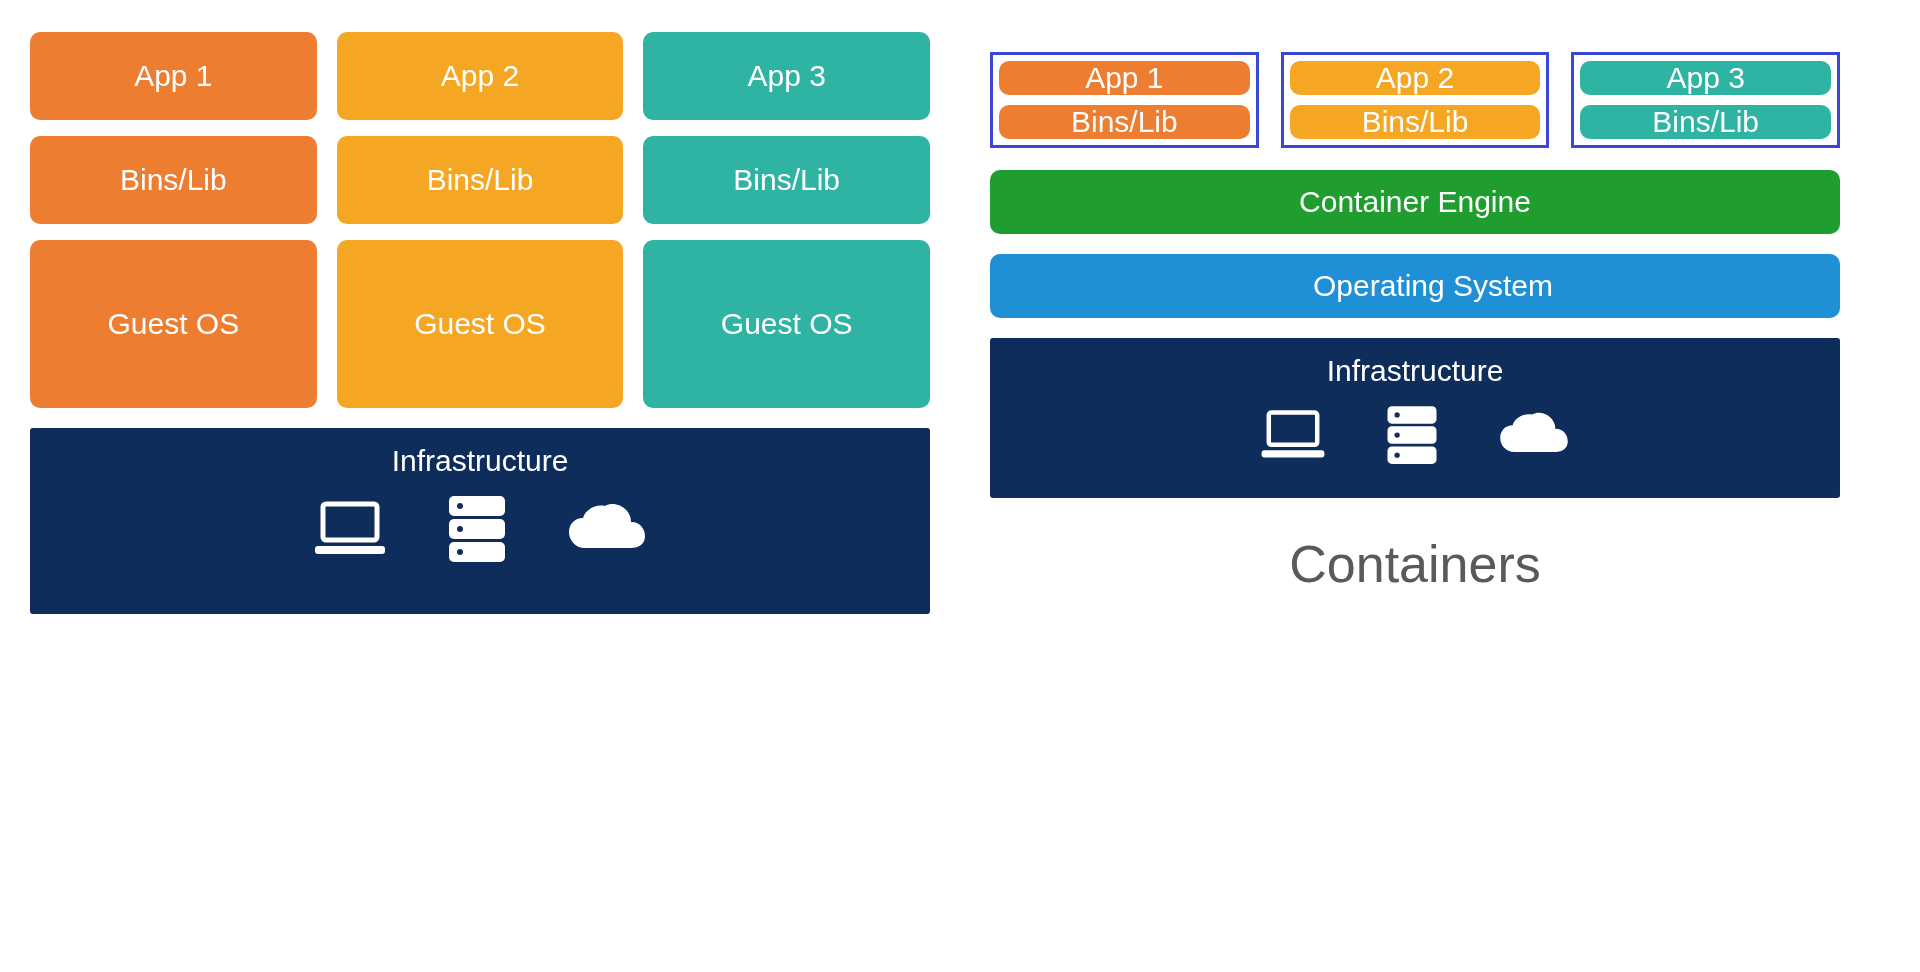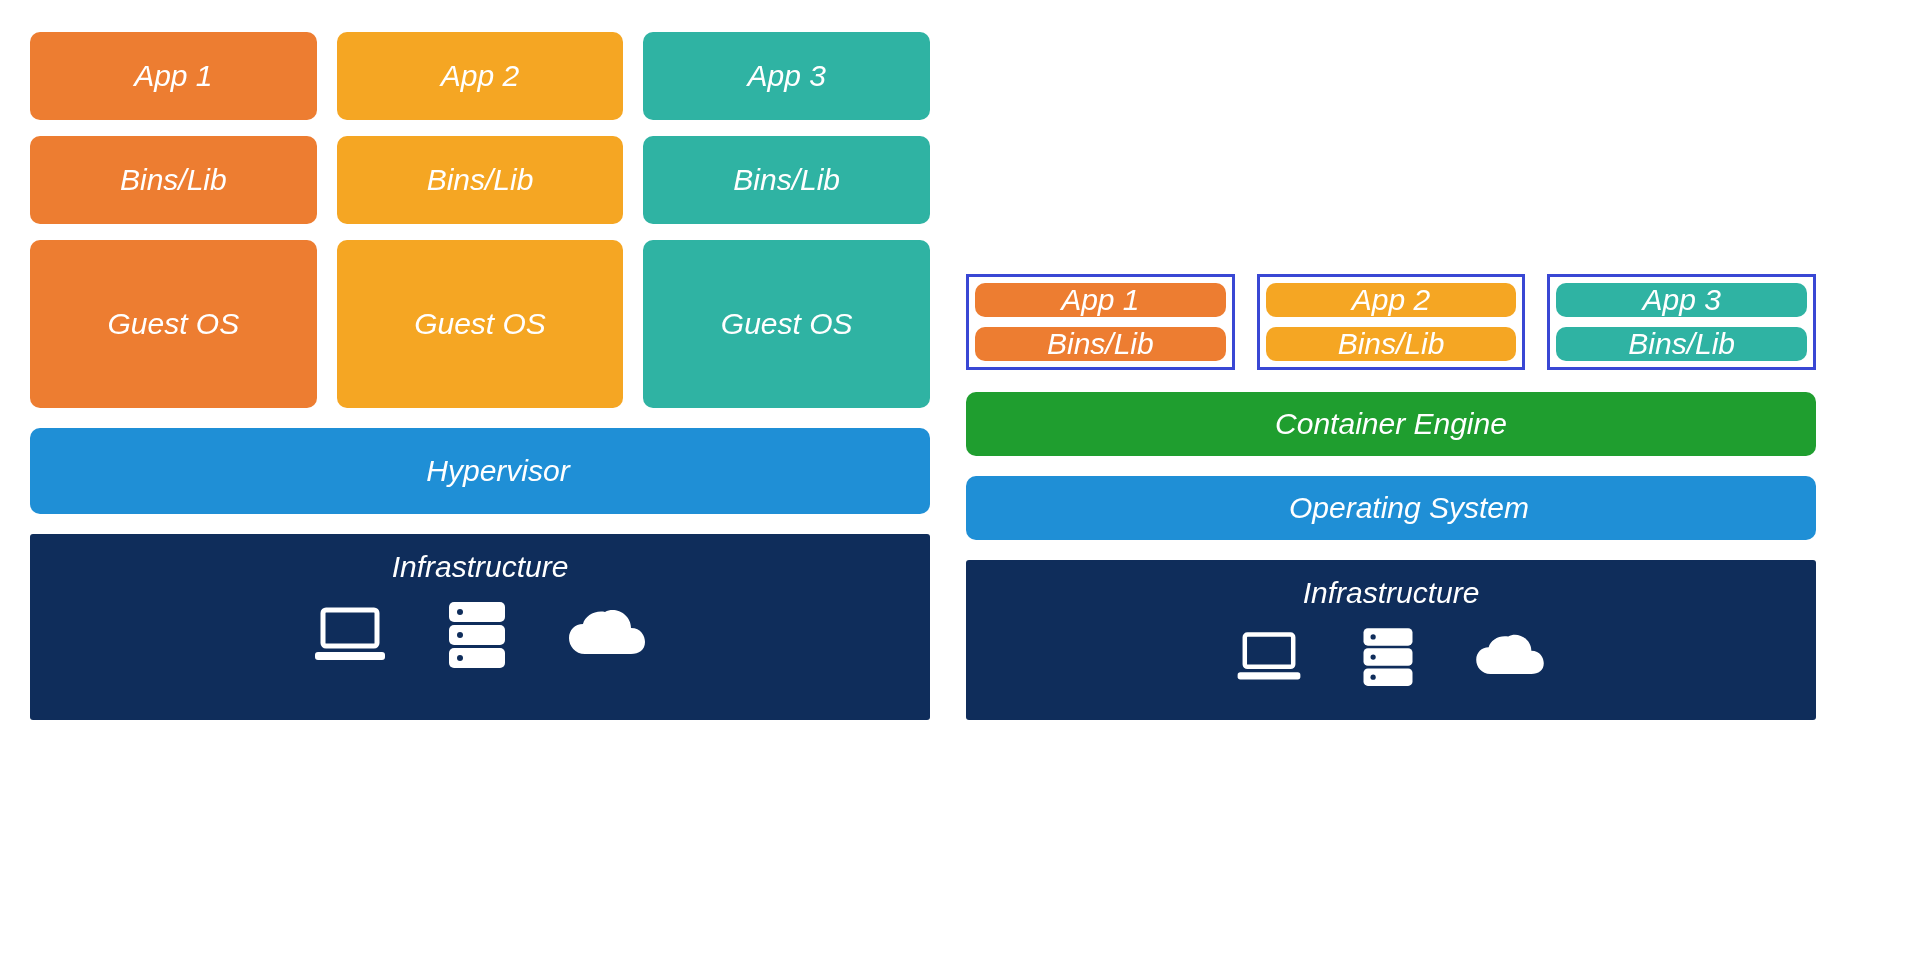--- a/index.html
+++ b/index.html
@@ -5,23 +5,22 @@
   * { box-sizing: border-box; margin: 0; padding: 0; }
   body {
     font-family: "Segoe UI", Arial, sans-serif;
     background: #ffffff;
     width: 1920px;
     height: 972px;
     padding: 32px 30px 0 30px;
   }
   .diagram-wrapper {
     display: flex;
-    gap: 36px;
-    align-items: flex-end;
-    font-style: italic;
+    gap: 60px;
+    align-items: center;
   }
   .stack {
     display: flex;
     flex-direction: column;
   }
   .stack-vm { width: 900px; }
   .stack-containers { width: 850px; }
 
   .row3 {
     display: flex;
@@ -134,21 +133,20 @@
       <div class="box vm-small amber">Bins/Lib</div>
       <div class="box vm-small teal">Bins/Lib</div>
     </div>
 
     <div class="row3" style="margin-bottom:20px;">
       <div class="box vm-tall orange">Guest OS</div>
       <div class="box vm-tall amber">Guest OS</div>
       <div class="box vm-tall teal">Guest OS</div>
     </div>
 
-    <div class="box full-row blue">Hypervisor</div>
 
     <div class="infra-box infra-vm">
       <div class="infra-label">Infrastructure</div>
       <div class="icon-row">
         <span>
           <svg width="78" height="58" viewBox="0 0 78 58">
             <rect x="12" y="4" width="54" height="36" rx="3" fill="none" stroke="#ffffff" stroke-width="5"></rect>
             <rect x="4" y="46" width="70" height="8" rx="3" fill="#ffffff"></rect>
           </svg>
         </span>
@@ -213,15 +211,16 @@
           </svg>
         </span>
         <span>
           <svg width="76" height="48" viewBox="0 0 84 54">
             <path d="M66 46 H20 C10 46 4 38 4 30 C4 22 10 16 18 16 C20 8 30 2 40 4 C50 -2 66 6 66 20 C76 20 80 28 80 34 C80 42 74 46 66 46 Z" fill="#ffffff"></path>
           </svg>
         </span>
       </div>
     </div>
 
+    <div class="title">Containers</div>
   </div>
 
 </div>
 
 </body></html>

